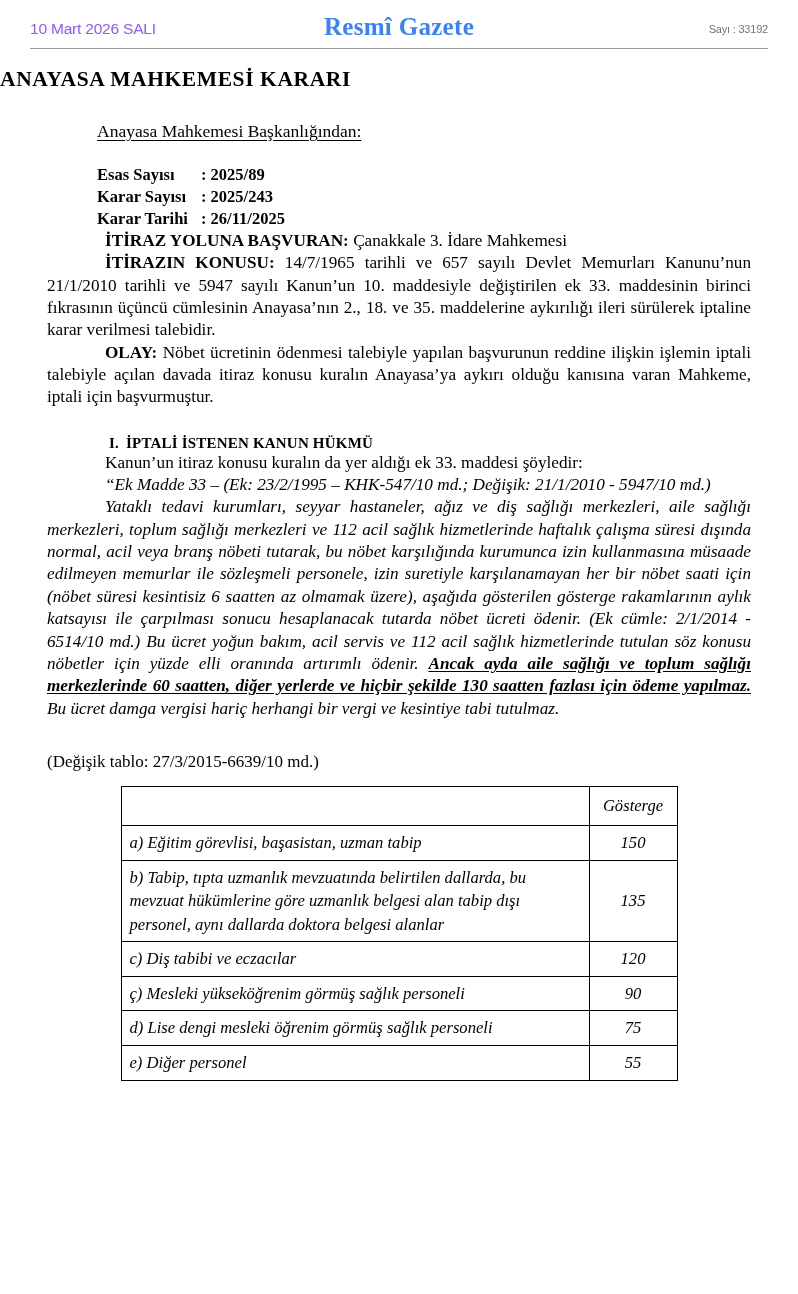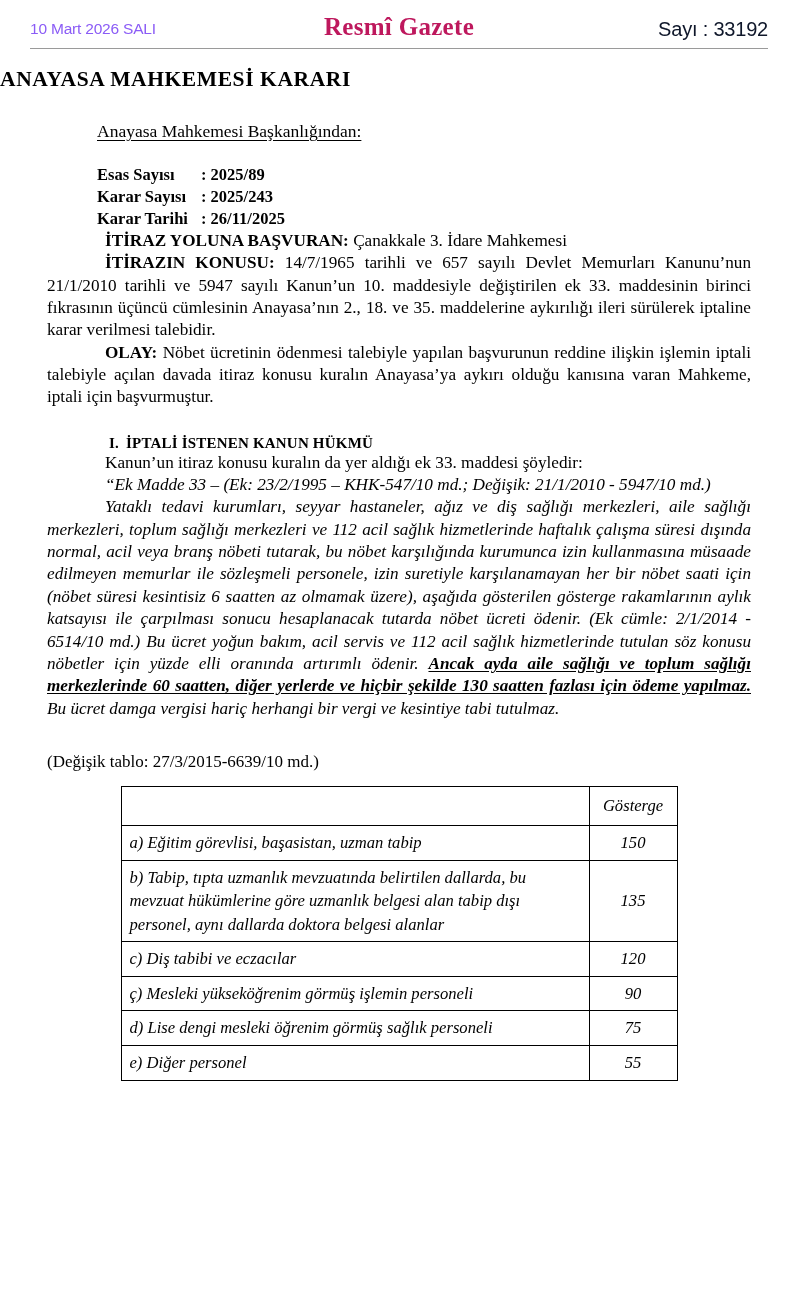--- a/index.html
+++ b/index.html
@@ -48,23 +48,23 @@
     text-align: center;
     font-family: "Liberation Serif", "DejaVu Serif", serif;
     font-weight: bold;
     font-size: 25px;
     letter-spacing: 0.3px;
     padding-top: 10px;
     pointer-events: none;
   }
   .masthead-issue {
     font-family: "Liberation Sans", "DejaVu Sans", sans-serif;
-    font-size: 20px;
+    font-size: 11px;
     letter-spacing: -0.2px;
-    color: #0f172a;
+    color: #737373;
     padding-top: 14px;
   }
   .masthead-rule {
     margin: 4px 30px 0 30px;
     height: 1px;
     background: #9a9a9a;
   }
 
   
   .doc-title {
@@ -172,21 +172,21 @@
     padding-bottom: 7px;
   }
 </style>
 </head>
 <body>
 
 <div class="page">
 
   <div class="masthead">
     <div class="masthead-date">10 Mart 2026 SALI</div>
-    <div class="masthead-title" style="color: #be185d;">Resmî Gazete</div>
+    <div class="masthead-title" style="color: #3b82f6;">Resmî Gazete</div>
     <div class="masthead-issue">Sayı : 33192</div>
   </div>
   <div class="masthead-rule"></div>
 
   <div class="doc-title">ANAYASA MAHKEMESİ KARARI</div>
 
   <div class="content">
 
     <div class="authority">Anayasa Mahkemesi Başkanlığından:</div>
 
@@ -226,21 +226,21 @@
         </tr>
         <tr>
           <td class="col-desc multiline">b) Tabip, tıpta uzmanlık mevzuatında belirtilen dallarda, bu mevzuat hükümlerine göre uzmanlık belgesi alan tabip dışı personel, aynı dallarda doktora belgesi alanlar</td>
           <td class="col-val">135</td>
         </tr>
         <tr>
           <td class="col-desc">c) Diş tabibi ve eczacılar</td>
           <td class="col-val">120</td>
         </tr>
         <tr>
-          <td class="col-desc">ç) Mesleki yükseköğrenim görmüş işlemin personeli</td>
+          <td class="col-desc">ç) Mesleki yükseköğrenim görmüş sağlık personeli</td>
           <td class="col-val">90</td>
         </tr>
         <tr>
           <td class="col-desc">d) Lise dengi mesleki öğrenim görmüş sağlık personeli</td>
           <td class="col-val">75</td>
         </tr>
         <tr>
           <td class="col-desc">e) Diğer personel</td>
           <td class="col-val">55</td>
         </tr>

